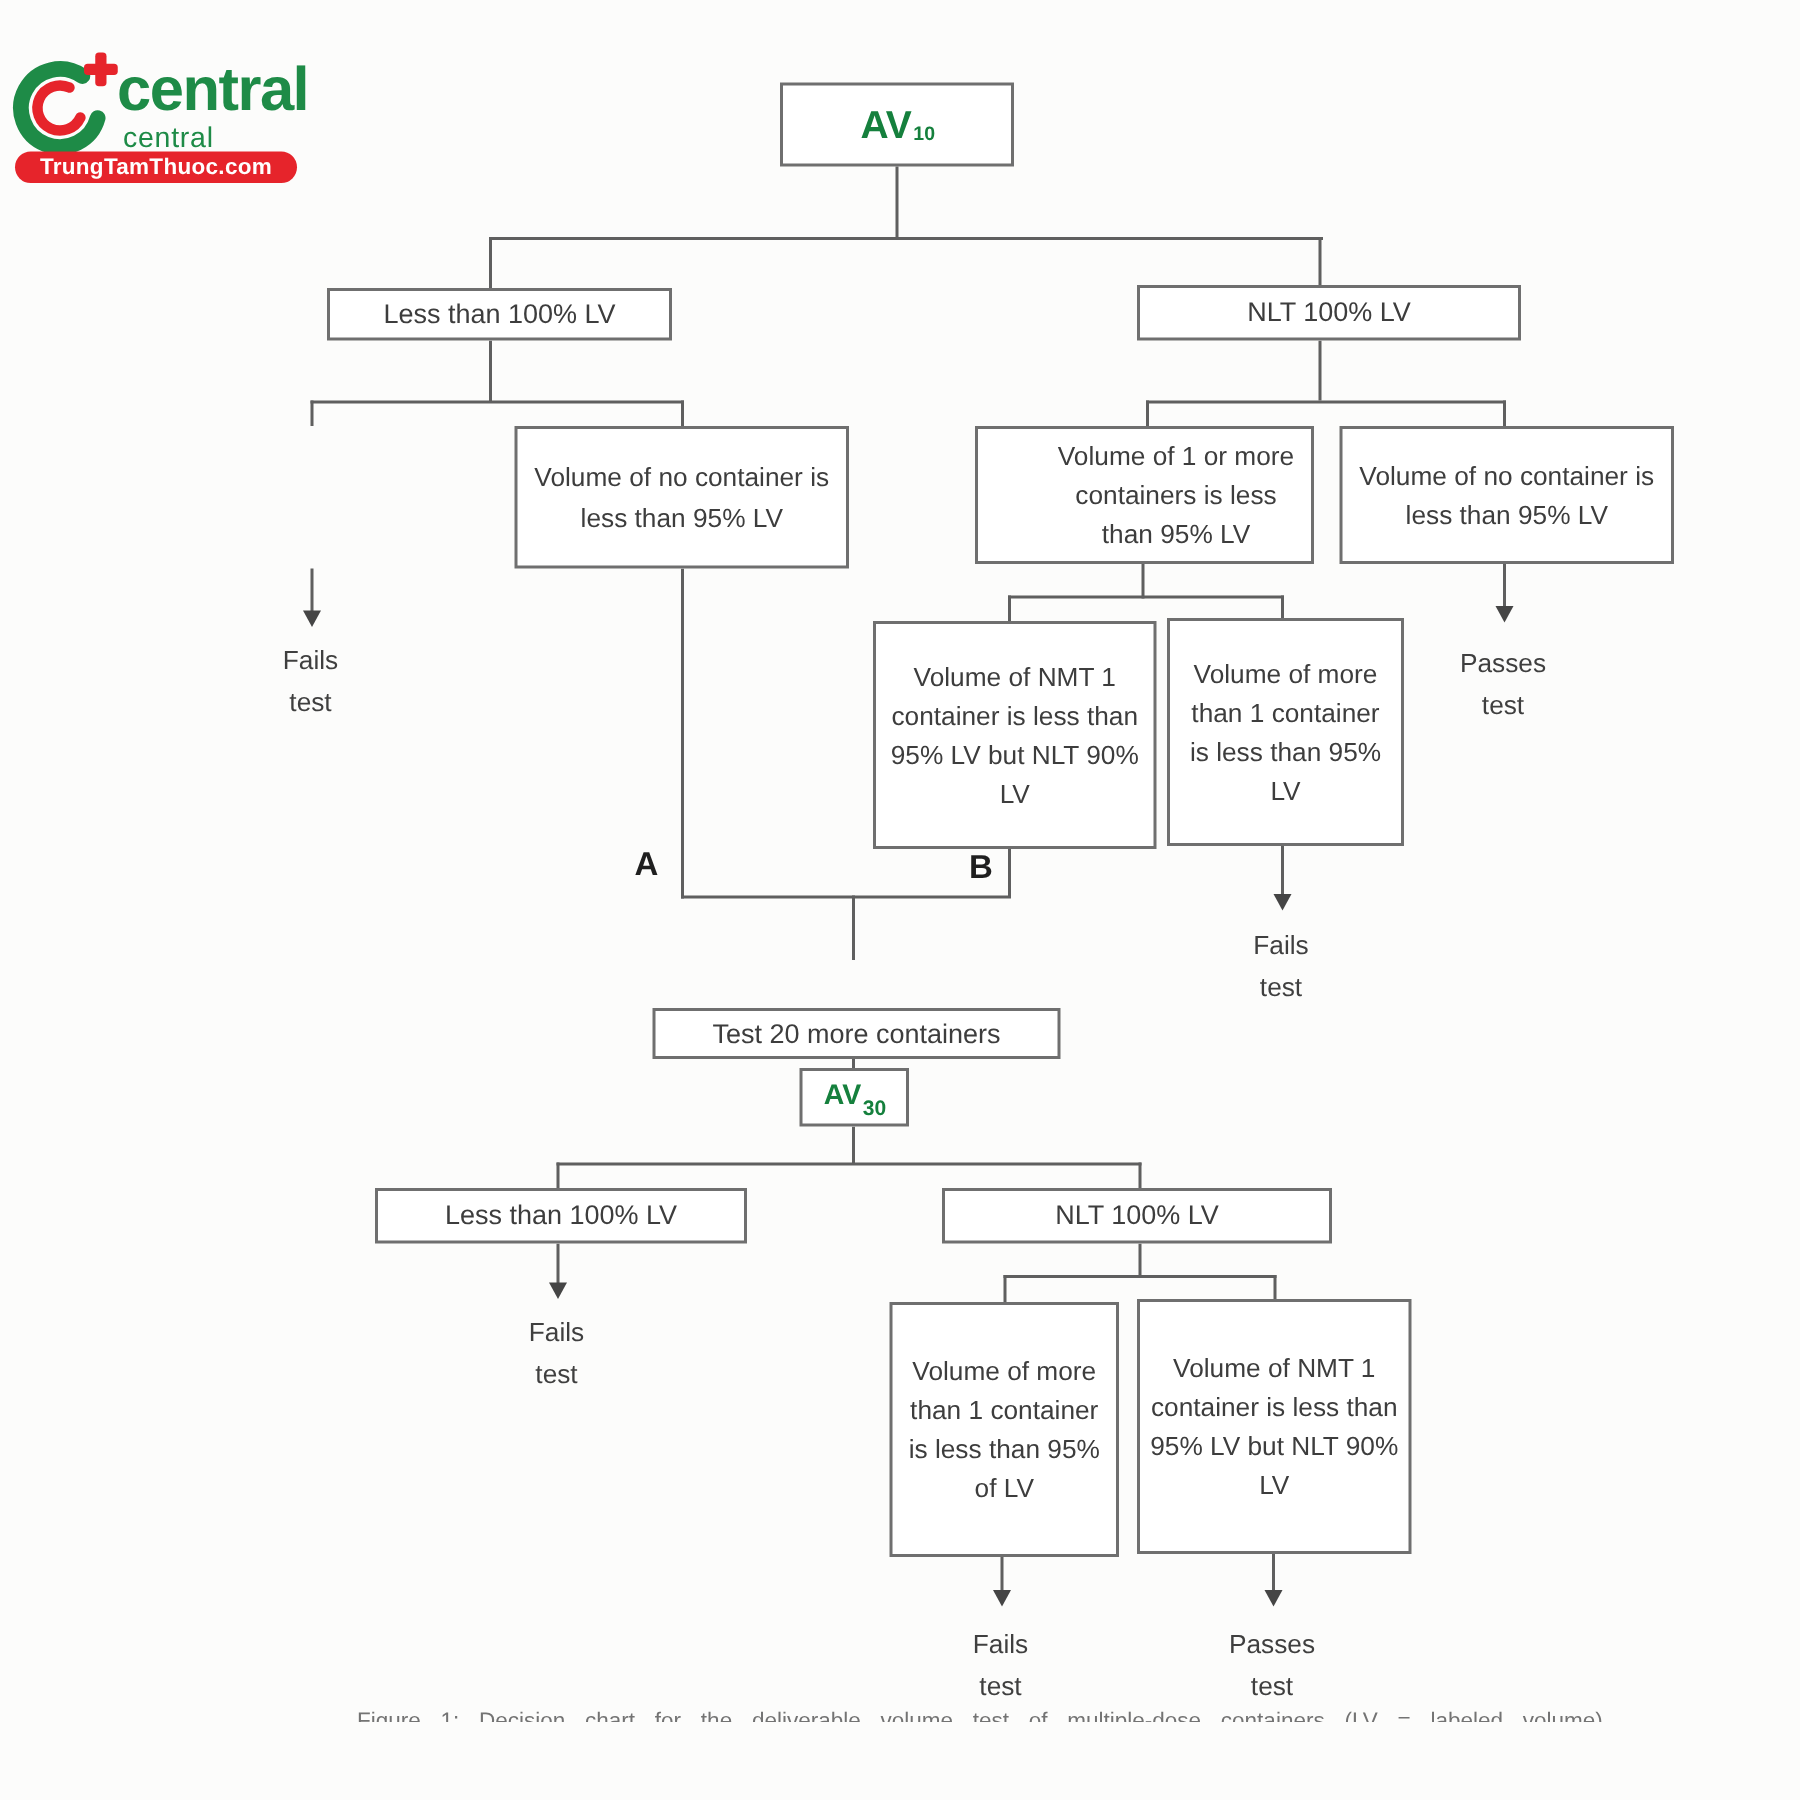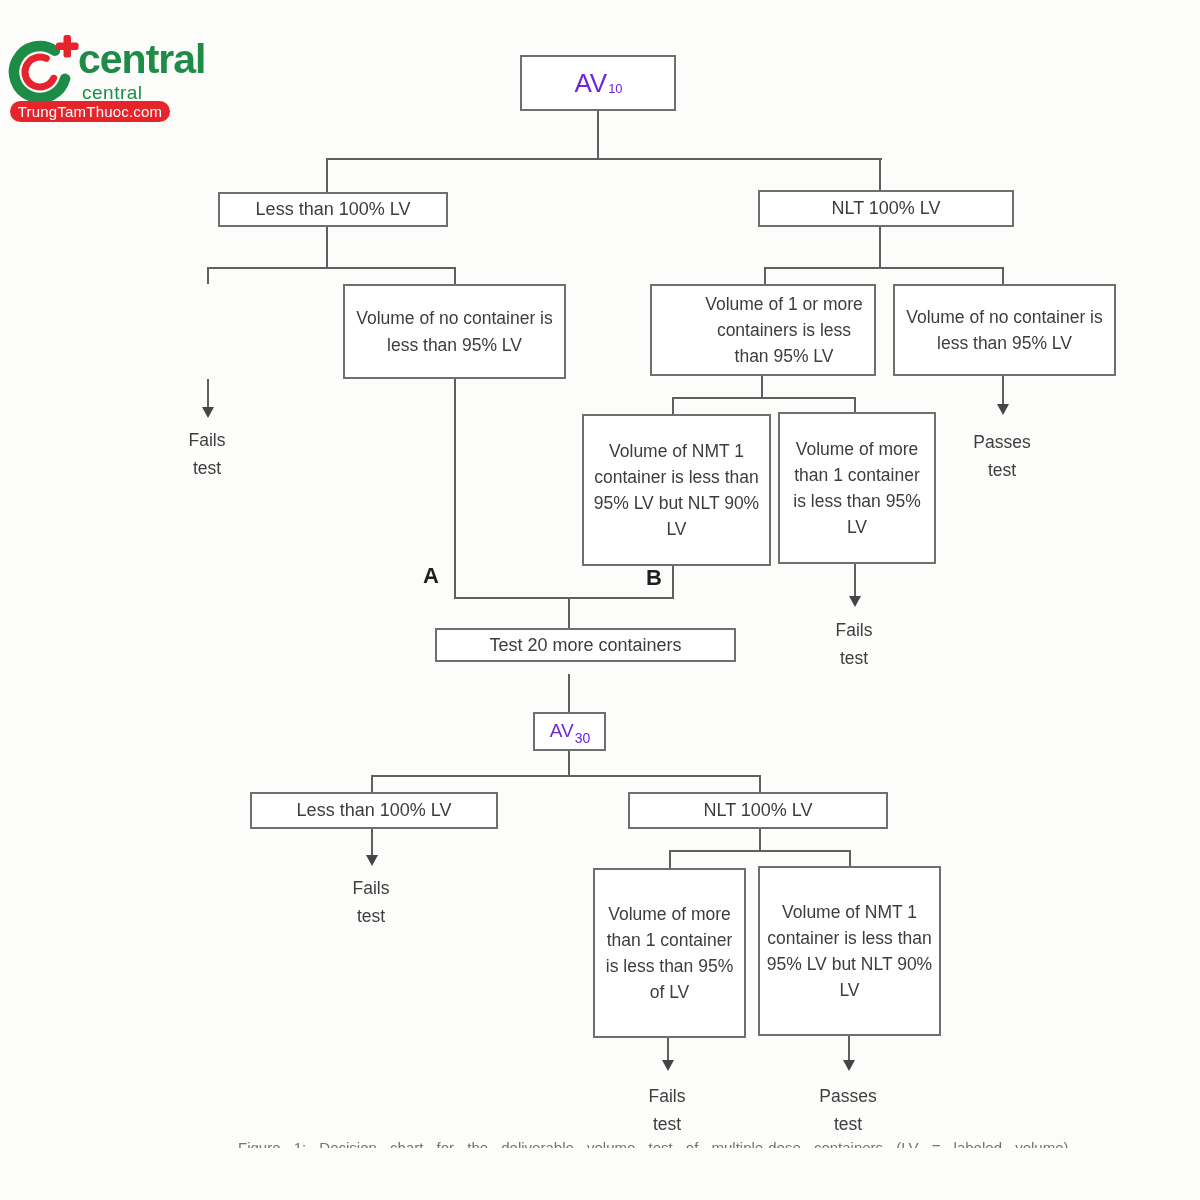--- a/index.html
+++ b/index.html
@@ -7,28 +7,28 @@
     width:1200px;height:1200px;position:relative;overflow:hidden;
     background:#fcfcfb;
     font-family:"Liberation Sans", sans-serif;
   }
   .canvas{position:absolute;inset:0;}
   
   .logo{position:absolute;left:8px;top:28px;width:240px;height:100px;}
   .logo .cmark{position:absolute;left:0;top:4px;}
   .logo .brand{position:absolute;left:70px;top:8px;font-size:41px;font-weight:bold;color:#1e8b47;letter-spacing:-1px;}
   .logo .brand-sub{position:absolute;left:74px;top:54px;font-size:19px;color:#1e8b47;letter-spacing:.5px;}
-  .logo .badge{position:absolute;left:2px;top:73px;width:160px;height:21px;background:#e6242b;border-radius:11px;
-    color:#fff;font-size:15px;font-weight:normal;display:flex;align-items:center;justify-content:center;letter-spacing:.2px;}
+  .logo .badge{position:absolute;left:2px;top:73px;width:188px;height:21px;background:#e6242b;border-radius:11px;
+    color:#fff;font-size:15px;font-weight:bold;display:flex;align-items:center;justify-content:center;letter-spacing:.2px;}
   
   .node{position:absolute;background:#fff;border:2px solid #6f6f6f;box-sizing:border-box;
     display:flex;align-items:center;justify-content:center;text-align:center;
     color:#3d3d3d;font-size:17.5px;line-height:1.5;padding:4px 6px;}
   .branch{font-size:18px;}
-  .av-node{font-size:26px;color:#6d28d9;}
+  .av-node{font-size:26px;color:#15803d;font-weight:bold;}
   .av-node .av-sub{font-size:13px;position:relative;top:6px;left:1px;}
   .av-small{font-size:19px;}
   .av-small .av-sub{font-size:14px;top:7px;}
   .line{position:absolute;background:#5f5f5f;}
   .ah{position:absolute;width:0;height:0;border-left:6px solid transparent;border-right:6px solid transparent;border-top:11px solid #454545;}
   .outcome{position:absolute;width:100px;text-align:center;color:#3f3f3f;font-size:17.5px;line-height:1.6;}
   .conn-label{position:absolute;font-size:22px;font-weight:bold;color:#1f1f1f;}
   .caption{position:absolute;left:238px;top:1139px;width:850px;height:9px;overflow:hidden;
     font-size:15px;color:#737373;white-space:nowrap;word-spacing:9px;}
 </style>
@@ -103,21 +103,21 @@
   <div class="node" style="left:343px;top:284px;width:223px;height:95px;">Volume of no container is less than 95% LV</div>
   <div class="node" style="left:650px;top:284px;width:226px;height:92px;padding-left:48px;">Volume of 1 or more containers is less than 95% LV</div>
   <div class="node" style="left:893px;top:284px;width:223px;height:92px;">Volume of no container is less than 95% LV</div>
 
   <div class="node" style="left:582px;top:414px;width:189px;height:152px;">Volume of NMT 1 container is less than 95% LV but NLT 90% LV</div>
   <div class="node" style="left:778px;top:412px;width:158px;height:152px;">Volume of more than 1 container is less than 95% LV</div>
 
   <div class="conn-label" style="left:423px;top:563px;">A</div>
   <div class="conn-label" style="left:646px;top:565px;">B</div>
 
-  <div class="node branch" style="left:435px;top:628px;width:301px;height:34px;">Test 20 more containers</div>
+  <div class="node branch" style="left:435px;top:672px;width:272px;height:34px;">Test 20 more containers</div>
 
   <div class="node av-node av-small" style="left:533px;top:712px;width:73px;height:39px;">
     <span>AV</span>
       <span class="av-sub">30</span>
   </div>
 
   <div class="node branch" style="left:250px;top:792px;width:248px;height:37px;">Less than 100% LV</div>
   <div class="node branch" style="left:628px;top:792px;width:260px;height:37px;">NLT 100% LV</div>
 
   <div class="node" style="left:593px;top:868px;width:153px;height:170px;">Volume of more than 1 container is less than 95% of LV</div>

